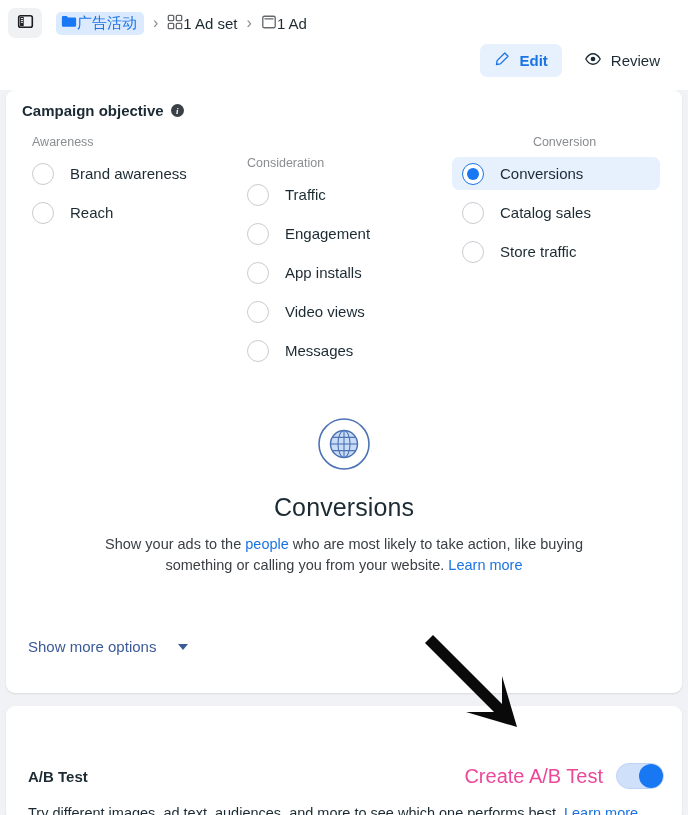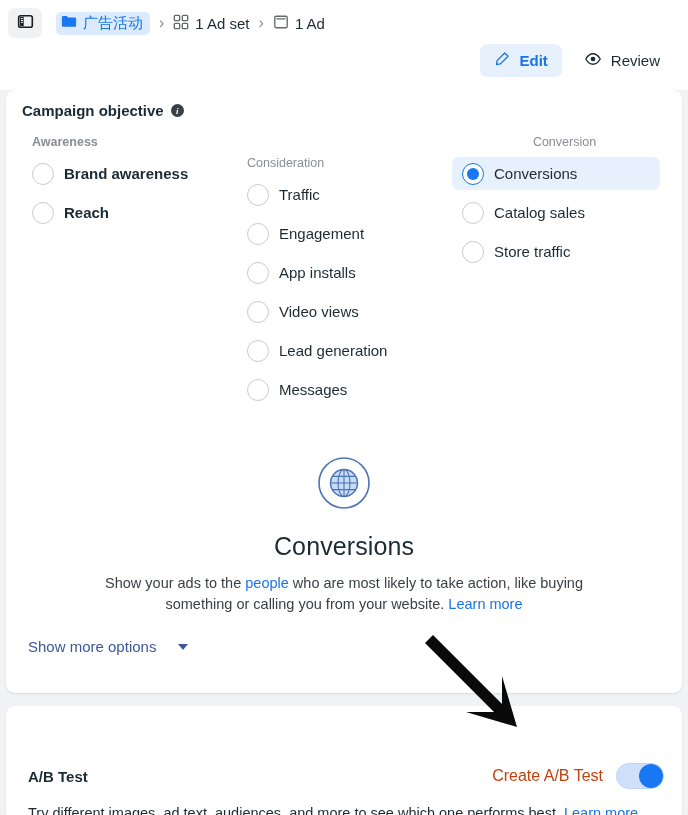--- a/index.html
+++ b/index.html
@@ -18,21 +18,21 @@
   .breadcrumb {
     display: flex; align-items: center;
     padding: 8px 0 0 8px; height: 38px; gap: 0px;
   }
   .panel-btn {
     width: 34px; height: 30px; border-radius: 7px; background: #f0f1f3;
     display: flex; align-items: center; justify-content: center;
     margin-right: 14px; flex: 0 0 auto;
   }
   .crumb {
-    display: flex; align-items: center; gap: 6px;
+    display: flex; align-items: center; 
     font-size: 15px; color: #1c2b33; white-space: nowrap;
   }
   .crumb.active {
     background: #dbeafe; color: #1877f2; border-radius: 5px;
     padding: 2px 7px 3px 5px; font-weight: 400;
   }
   .crumb.active .crumb-label { color: #1b74e4; }
   .sep { color: #8a8d91; font-size: 16px; margin: 0 9px; line-height: 1; }
   .crumb-label { line-height: 1; }
 
@@ -62,26 +62,26 @@
     display: inline-flex; width: 13px; height: 13px; border-radius: 50%;
     background: #3b4046; color: #fff; font-size: 9px; font-weight: 700;
     align-items: center; justify-content: center; font-style: italic;
     font-family: "Liberation Serif", serif;
   }
 
   
   .obj-body { padding: 12px 16px 0 16px; }
   .columns { display: flex; margin-top: 16px; }
   .col { flex: 0 0 auto; }
-  .col:nth-child(1) { width: 215px; font-weight: bold; }
+  .col:nth-child(1) { width: 215px; }
   .col:nth-child(2) { width: 215px; margin-top: 21px; }
   .col:nth-child(3) { width: 215px; text-align: center; }
   .col-head { font-size: 12.5px; color: #8a8d91; margin-left: 10px; margin-bottom: 8px; }
   .opt {
-    display: flex; align-items: center; gap: 10px;
+    display: flex; align-items: center; gap: 16px;
     height: 33px; padding: 0 10px; border-radius: 7px;
     margin-bottom: 6px; width: 208px;
   }
   .opt.selected { background: #e7f0fd; }
   .radio {
     width: 22px; height: 22px; border-radius: 50%;
     border: 1.6px solid #c8ccd0; background: #fff; flex: 0 0 auto;
     display: flex; align-items: center; justify-content: center;
   }
   .opt.selected .radio { border-color: #1b74e4; border-width: 1.6px; }
@@ -107,21 +107,21 @@
   .caret { width: 0; height: 0; border-left: 5px solid transparent;
            border-right: 5px solid transparent; border-top: 6px solid #3b5998; }
 
   
   .ab-row {
     display: flex; align-items: center; justify-content: space-between;
     padding: 20px 18px 0 22px;
     margin-top: 37px;
   }
   .ab-right { display: flex; align-items: center; gap: 13px; }
-  .ab-toggle-label { font-size: 16px; color: #c2410c; }
+  .ab-toggle-label { font-size: 20px; color: #ec4899; }
   .toggle {
     width: 48px; height: 26px; border-radius: 14px; background: #cfe0fb;
     border: 1px solid #bdd4f8; position: relative; flex: 0 0 auto;
   }
   .toggle .knob {
     position: absolute; top: 0px; right: 0px;
     width: 24px; height: 24px; border-radius: 50%; background: #1877f2;
   }
   .ab-desc {
     font-size: 14.5px; color: #1c2b33; line-height: 1.45;
@@ -254,26 +254,20 @@
             <span class="radio">
                 <span class="dot"></span>
               </span>
             <span class="opt-label">App installs</span>
           </div>
           <div class="opt">
             <span class="radio">
                 <span class="dot"></span>
               </span>
             <span class="opt-label">Video views</span>
-          </div>
-          <div class="opt">
-            <span class="radio">
-                <span class="dot"></span>
-              </span>
-            <span class="opt-label">Lead generation</span>
           </div>
           <div class="opt">
             <span class="radio">
                 <span class="dot"></span>
               </span>
             <span class="opt-label">Messages</span>
           </div>
         </div>
 
         <div class="col">

